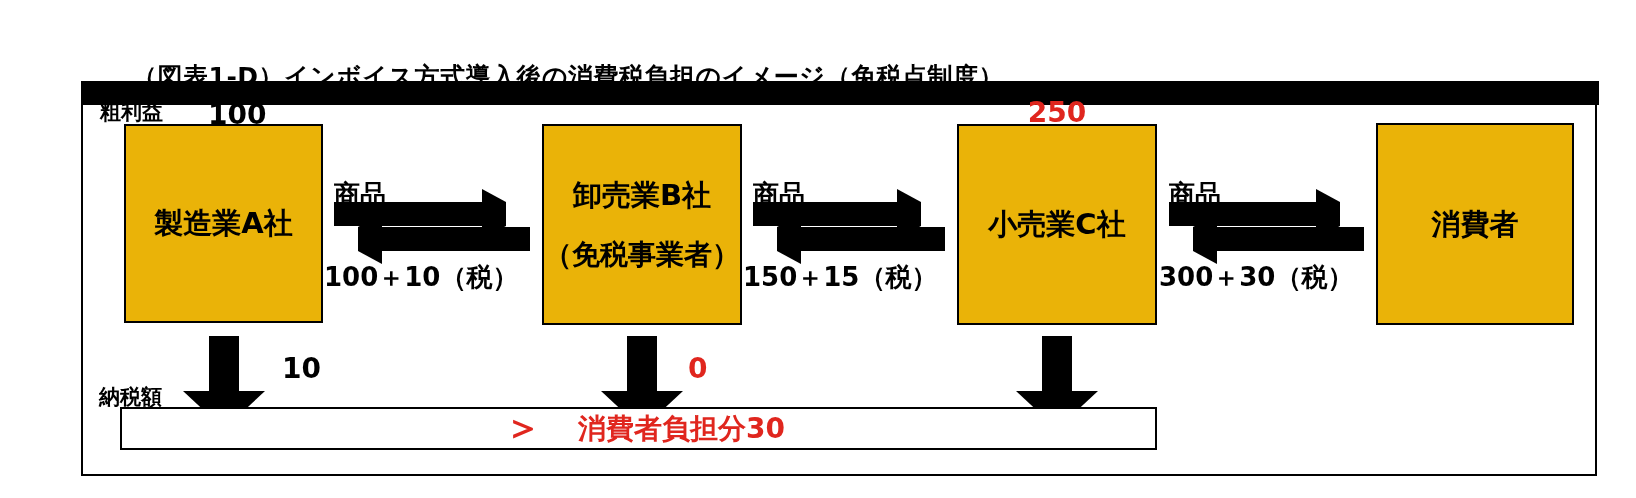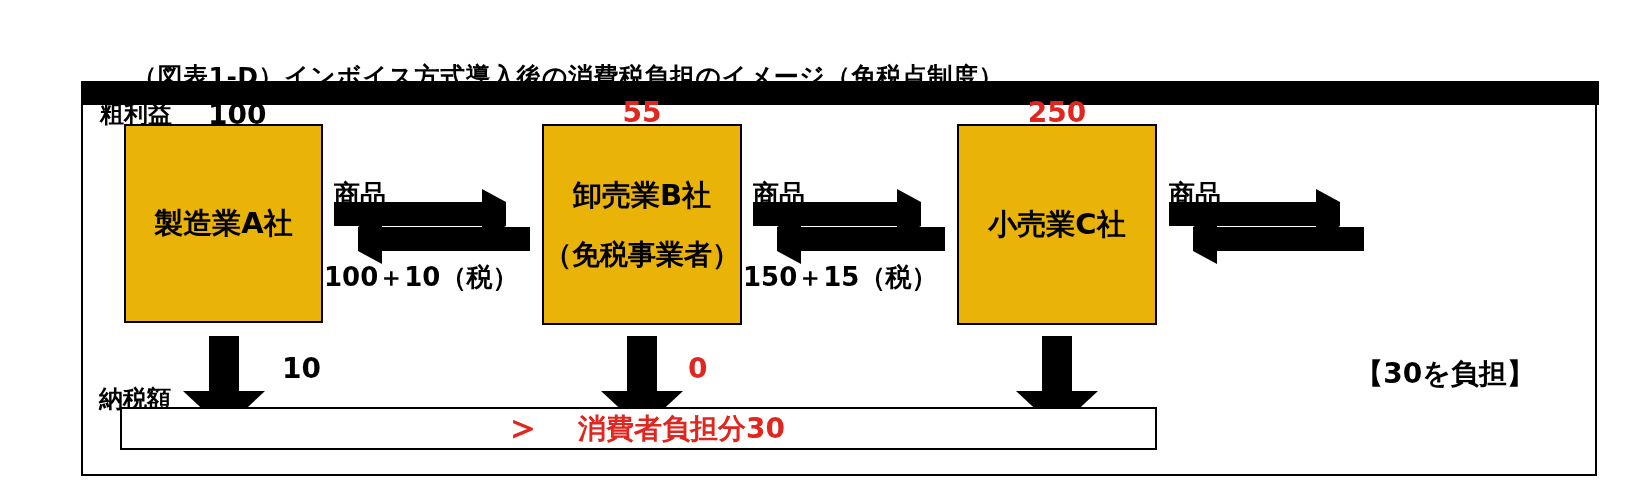--- a/index.html
+++ b/index.html
@@ -5,21 +5,21 @@
   :root { --red:#e0261e; --ink:#000000; }
   * { margin:0; padding:12px; box-sizing:border-box; }
   body { background:#ffffff; font-family:"DejaVu Sans","Liberation Sans",sans-serif; }
   .canvas { position:relative; width:1636px; height:498px; background:#ffffff; overflow:hidden; color:var(--ink); }
 
   .title { position:absolute; left:96px; top:24px; font-size:25px; font-weight:bold; letter-spacing:0.5px; white-space:nowrap; }
   .title-rule { position:absolute; left:57px; top:57px; width:1518px; height:3px; background:var(--ink); }
 
   .frame { position:absolute; left:57px; top:63px; width:1516px; height:389px; border:2px solid var(--ink); background:transparent; }
 
-  .side-label { position:absolute; font-size:24px; font-weight:bold; white-space:nowrap; line-height:1; }
+  .side-label { position:absolute; font-size:21px; font-weight:bold; white-space:nowrap; line-height:1; }
   .num { position:absolute; font-size:28px; font-weight:bold; line-height:1; white-space:nowrap; }
   .centered { text-align:center; }
   .red { color:var(--red); }
 
   .node { position:absolute; border:2px solid var(--ink); background:#eab308;
           display:flex; flex-direction:column; align-items:center; justify-content:center;
           font-size:29px; font-weight:bold; line-height:1.25; text-align:center; white-space:nowrap; }
   .node .sub { font-size:28px; }
 
   .h-arrow { position:absolute; height:26px; display:flex; align-items:center; }
@@ -46,32 +46,34 @@
 
 <div class="canvas">
 
   <div class="title">（図表1-D）インボイス方式導入後の消費税負担のイメージ（免税点制度）</div>
   <div class="title-rule"></div>
 
   <div class="frame"></div>
 
   <div class="side-label" style="left:64px; top:66px;">粗利益</div>
   <div class="num" style="left:172px; top:65px;">100</div>
-  <div class="num red centered" style="left:518px; top:63px; width:200px;">55</div>
   <div class="num red centered" style="left:933px; top:63px; width:200px;">250</div>
 
   <div class="node" style="left:100px; top:100px; width:199px; height:199px;">
     <span>製造業A社</span>
   </div>
   <div class="node" style="left:933px; top:100px; width:200px; height:201px;">
     <span>小売業C社</span>
   </div>
   <div class="node" style="left:518px; top:100px; width:200px; height:201px;">
     <span>卸売業B社</span>
     <span class="sub">（免税事業者）</span>
+  </div>
+  <div class="node" style="left:1352px; top:99px; width:198px; height:202px;">
+    <span>消費者</span>
   </div>
 
   <div class="flow-label" style="left:298px; width:220px; top:145px;">商品</div>
   <div class="h-arrow" style="left:298px; width:220px; top:177px;">
       <i class="shaft"></i>
       <i class="head-r"></i>
     </div>
   <div class="h-arrow" style="left:298px; width:220px; top:202px;">
       <i class="head-l"></i>
       <i class="shaft"></i>
@@ -91,40 +93,40 @@
 
   <div class="flow-label" style="left:1133px; width:219px; top:145px;">商品</div>
   <div class="h-arrow" style="left:1133px; width:219px; top:177px;">
       <i class="shaft"></i>
       <i class="head-r"></i>
     </div>
   <div class="h-arrow" style="left:1133px; width:219px; top:202px;">
       <i class="head-l"></i>
       <i class="shaft"></i>
     </div>
+  <div class="flow-label" style="left:1123px; width:239px; top:228px;">300＋30（税）</div>
 
   <div class="side-label" style="left:63px; top:321px;margin-top:30px;">納税額</div>
 
   <div class="v-arrow" style="left:171px; top:300px;">
       <i class="vshaft"></i>
       <i class="vhead"></i>
     </div>
   <div class="num" style="left:246px; top:319px;">10</div>
 
   <div class="v-arrow" style="left:589px; top:300px;">
       <i class="vshaft"></i>
       <i class="vhead"></i>
     </div>
   <div class="num red" style="left:652px; top:319px;">0</div>
 
   <div class="v-arrow" style="left:1004px; top:300px;">
       <i class="vshaft"></i>
       <i class="vhead"></i>
     </div>
 
-  <div class="burden">【30を負担】</div>
 
   <div class="summary-bar">
     <span class="cmp">＞</span>
     <span class="seg">消費者負担分30</span>
   </div>
 
 </div>
 
 </body></html>

